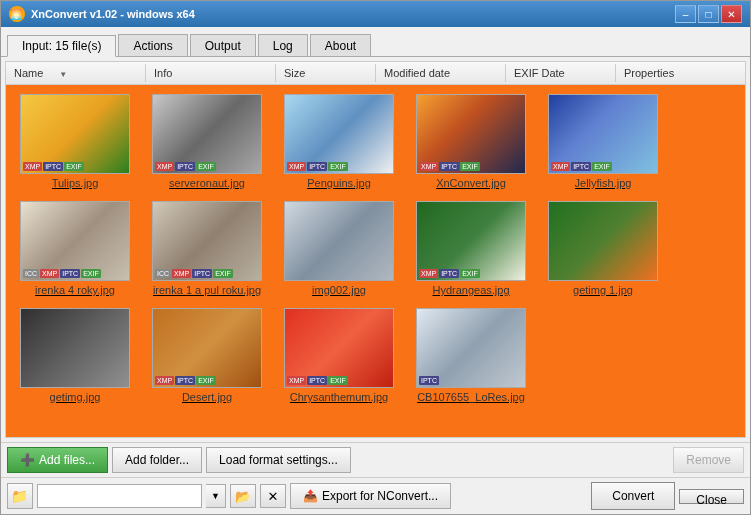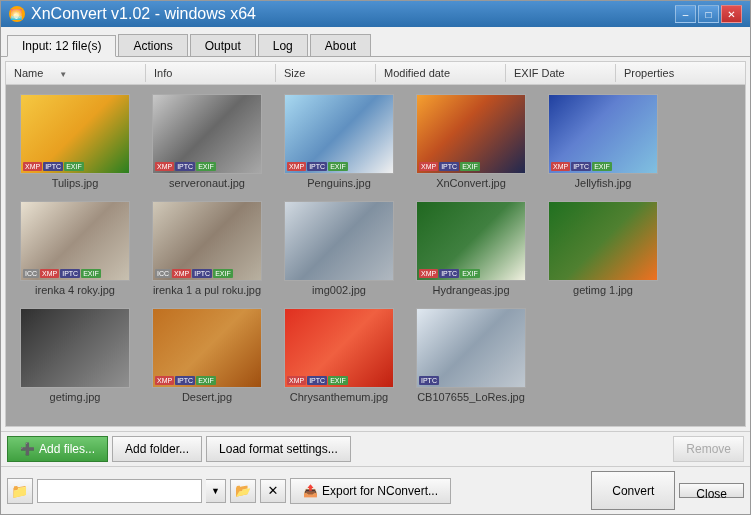--- a/index.html
+++ b/index.html
@@ -38,22 +38,22 @@
       width: 16px;
       height: 16px;
       background: orange;
       border-radius: 50%;
       display: flex;
       align-items: center;
       justify-content: center;
       font-size: 10px;
     }
     .title-text {
-      font-size: 16px;
-      font-weight: normal;
+      font-size: 11px;
+      font-weight: bold;
     }
     .window-controls {
       display: flex;
       gap: 2px;
     }
     .win-btn {
       width: 21px;
       height: 18px;
       border: 1px solid rgba(255,255,255,0.4);
       background: linear-gradient(to bottom, #5fa0e0, #3a7fc0);
@@ -119,21 +119,22 @@
       display: flex;
       align-items: flex-end;
       gap: 16px;
     }
     .col-header:last-child { border-right: none; }
     .sort-arrow { font-size: 8px; color: #666; }
     .file-grid {
       flex: 1;
       overflow-y: auto;
       overflow-x: hidden;
-      background: #a3a3a3;
+      background: #f97316;
+      text-decoration: underline;
     }
     .file-grid-inner {
       display: flex;
       flex-wrap: wrap;
       padding: 4px;
       gap: 2px;
       align-content: flex-start;
     }
     .file-item {
       width: 130px;
@@ -263,21 +264,21 @@
       align-items: center;
       justify-content: center;
       font-size: 13px;
     }
     .btn-convert {
       padding: 3px 20px;
       border: 1px solid #888;
       background: linear-gradient(to bottom, #fafafa, #e0e0e0);
       cursor: pointer;
       font-size: 12px;
-      height: 39px;
+      height: 28px;
     }
     .btn-close {
       padding: 3px 16px;
       border: 1px solid #888;
       background: linear-gradient(to bottom, #fafafa, #e0e0e0);
       cursor: pointer;
       font-size: 12px;
       height: 15px;
     }
 
@@ -310,21 +311,21 @@
     </div>
     <div class="window-controls">
       <button class="win-btn">–</button>
       <button class="win-btn">□</button>
       <button class="win-btn close-btn">✕</button>
     </div>
   </div>
 
   <div class="tab-bar">
     <div class="tab active">
-      <span>Input: 12 file(s)</span>
+      <span>Input: 15 file(s)</span>
     </div>
     <div class="tab">
       <span>Actions</span>
     </div>
     <div class="tab">
       <span>Output</span>
     </div>
     <div class="tab">
       <span>Log</span>
     </div>

